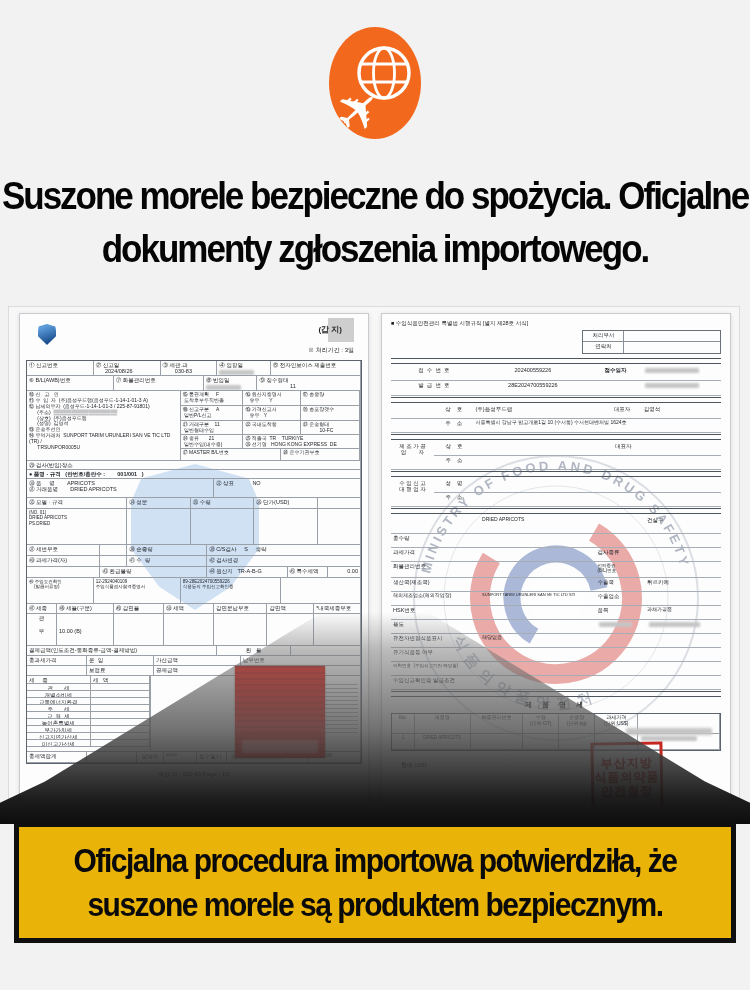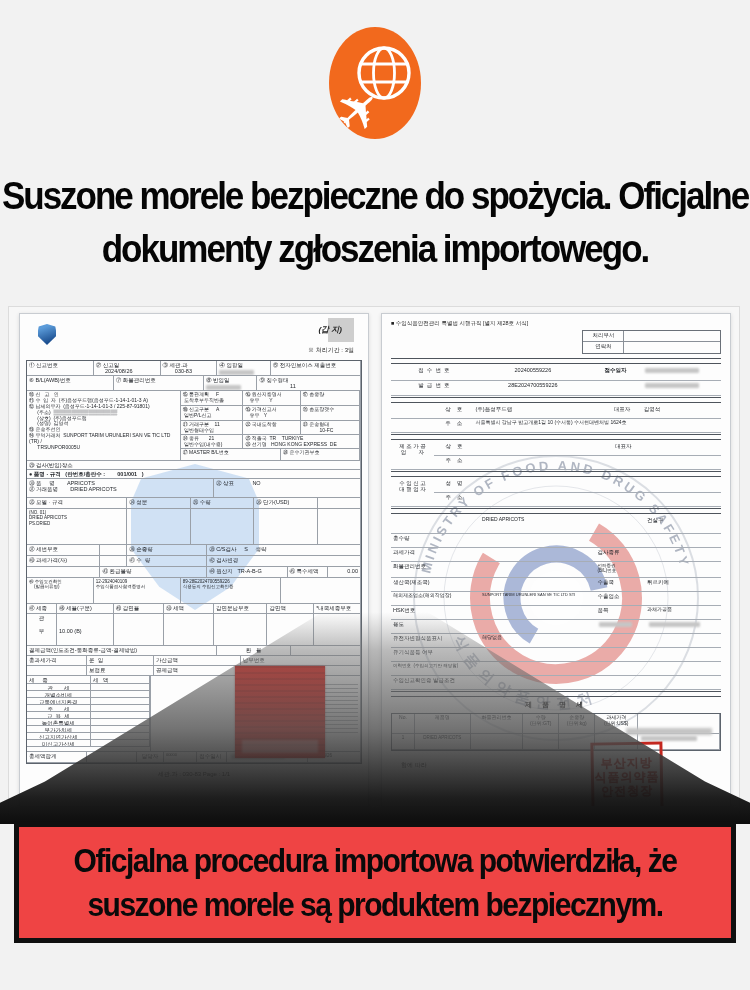--- a/index.html
+++ b/index.html
@@ -24,21 +24,21 @@
   .bordered .nest{padding:0;}
   .lined .cell{border-bottom:1px solid #a7adb5;}
   .sep{height:4px;border-top:1.5px solid #4e545c;border-bottom:1px solid #4e545c;margin:1px 0 2px;}
   .redact{display:inline-block;width:72%;height:5px;background:#c6c6c6;border-radius:1px;filter:blur(1px);vertical-align:middle;}
 
   
   .ldoc-head{height:42px;position:relative;z-index:3;}
   .shield-logo{position:absolute;left:12px;top:6px;width:18px;height:21px;background:linear-gradient(160deg,#5b9bd9 20%,#1c4f90 80%);clip-path:polygon(50% 0%,96% 12%,100% 30%,100% 58%,50% 100%,0% 58%,0% 30%,4% 12%);}
   .gapji{position:absolute;right:8px;top:0;font-size:8px;font-weight:bold;color:#222;}
   .gapji .gbox{display:inline-block;width:26px;height:24px;background:#c9c9c9;vertical-align:middle;margin-left:-14px;opacity:.9;}
-  .gapji .gtxt{position:relative;z-index:1;font-style:italic;}
+  .gapji .gtxt{position:relative;z-index:1;}
   .processing{position:absolute;right:8px;top:28px;font-size:6px;color:#222;}
   .ldoc-footer{margin-top:6px;text-align:center;font-size:6px;color:#333;position:relative;z-index:3;}
 
   
   .wm-left{position:absolute;left:85px;top:150px;z-index:0;text-align:center;width:180px;}
   .wm-shield{margin:0 auto;width:128px;height:146px;background:rgba(178,206,238,.6);clip-path:polygon(50% 0%,92% 10%,100% 26%,100% 58%,78% 84%,50% 100%,22% 84%,0% 58%,0% 26%,8% 10%);}
   .wm-left .wmtxt{font-size:23px;font-weight:bold;letter-spacing:2px;color:rgba(147,182,222,.8);line-height:1.25;margin-top:-96px;}
 
   
   .red-stamp{position:absolute;left:215px;top:352px;width:90px;height:92px;background:#e8150c;z-index:4;background-image:repeating-linear-gradient(180deg,rgba(140,0,0,.30) 0 2px,transparent 2px 6px);box-shadow:0 0 2px rgba(150,0,0,.6);}
@@ -57,21 +57,21 @@
   .prod-grid{border:1px solid #5c636c;position:relative;z-index:3;}
   .followup{font-size:6px;color:#222;margin:10px 0 0 10px;position:relative;z-index:3;}
   .blur-date{position:absolute;width:86px;height:7px;background:#c4c4c4;filter:blur(1.5px);border-radius:1px;z-index:3;}
   .bd1{right:18px;top:414px;}
   .seal{position:absolute;left:209px;top:428px;width:66px;height:66px;border:3px solid #c3271f;color:#c3271f;z-index:4;display:flex;flex-direction:column;justify-content:center;text-align:center;font-weight:bold;font-size:12px;line-height:1.15;letter-spacing:1px;text-shadow:0 0 1px rgba(195,39,31,.65);transform:rotate(-1deg);background:rgba(255,255,255,.15);}
 
   .wm-right{position:absolute;left:18px;top:128px;z-index:0;}
 
   
   .shadow-wedge{position:absolute;left:0;top:612px;width:750px;height:212px;z-index:5;pointer-events:none;background:linear-gradient(180deg,rgba(130,130,130,0) 0%,rgba(120,120,120,.5) 18%,rgba(85,85,85,.82) 55%,rgba(22,22,22,.97) 88%,#0d0d0d 100%);clip-path:polygon(43% 0%,57% 0%,94% 80%,100% 90%,100% 100%,0% 100%,0% 90%,6% 80%);}
-  .claim{position:absolute;left:14px;top:822px;width:722px;height:121px;background:#ef4444;border:5px solid #0f0f0f;box-sizing:border-box;z-index:10;display:flex;flex-direction:column;justify-content:center;align-items:center;}
+  .claim{position:absolute;left:14px;top:822px;width:722px;height:121px;background:#eab308;border:5px solid #0f0f0f;box-sizing:border-box;z-index:10;display:flex;flex-direction:column;justify-content:center;align-items:center;}
   .claim .cline{font-weight:bold;font-size:30px;letter-spacing:-1.5px;color:#0a0a0a;line-height:1.45;transform:scaleY(1.1);}
 </style>
 </head>
 <body>
 
 <svg class="hero-icon" width="96" height="118" viewBox="0 0 96 118">
   <ellipse cx="48" cy="59" rx="46" ry="56" fill="#f2691d"></ellipse>
   <circle cx="57" cy="49" r="25" fill="none" stroke="#ffffff" stroke-width="3.4"></circle>
   <ellipse cx="57" cy="49" rx="10.5" ry="25" fill="none" stroke="#ffffff" stroke-width="2.8"></ellipse>
   <line x1="33" y1="40" x2="81" y2="40" stroke="#ffffff" stroke-width="2.8"></line>

